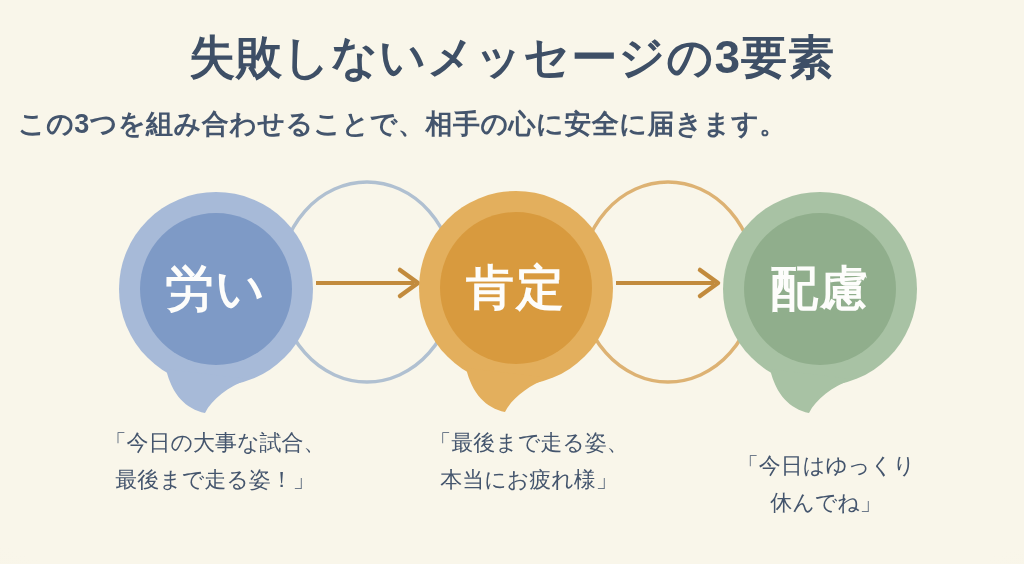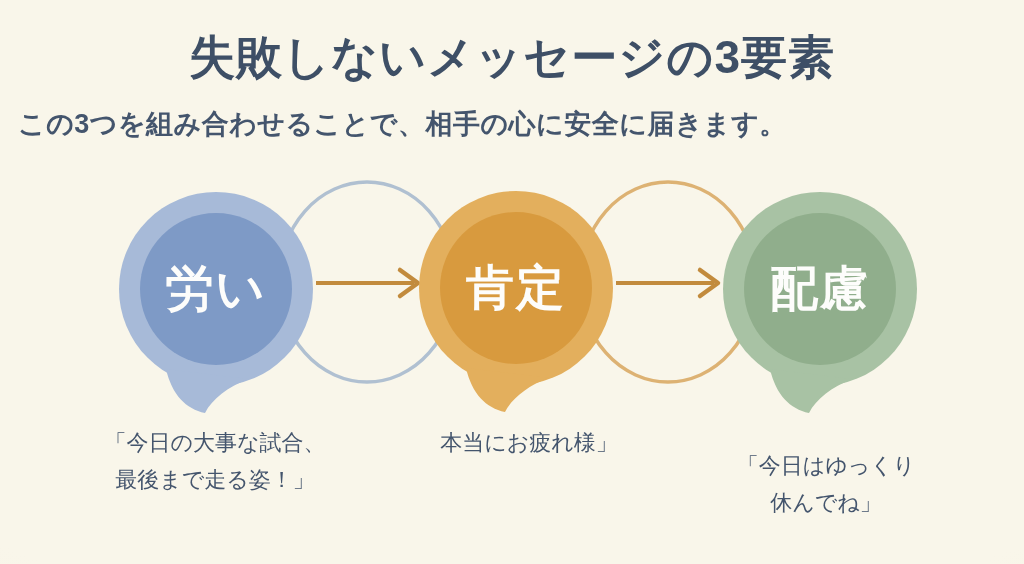--- a/index.html
+++ b/index.html
@@ -105,20 +105,21 @@
       <circle r="76" fill="#90ae8c"></circle>
       <text class="bubble-label" x="0" y="16">配慮</text>
     </g>
   </svg>
 
   <div class="quote quote-1">
     <div>「今日の大事な試合、</div>
     <div>最後まで走る姿！」</div>
   </div>
   <div class="quote quote-2">
+    <div>「最後まで走る姿、</div>
     <div>本当にお疲れ様」</div>
   </div>
   <div class="quote quote-3">
     <div>「今日はゆっくり</div>
     <div>休んでね」</div>
   </div>
 
 </div>
 
 </body></html>

